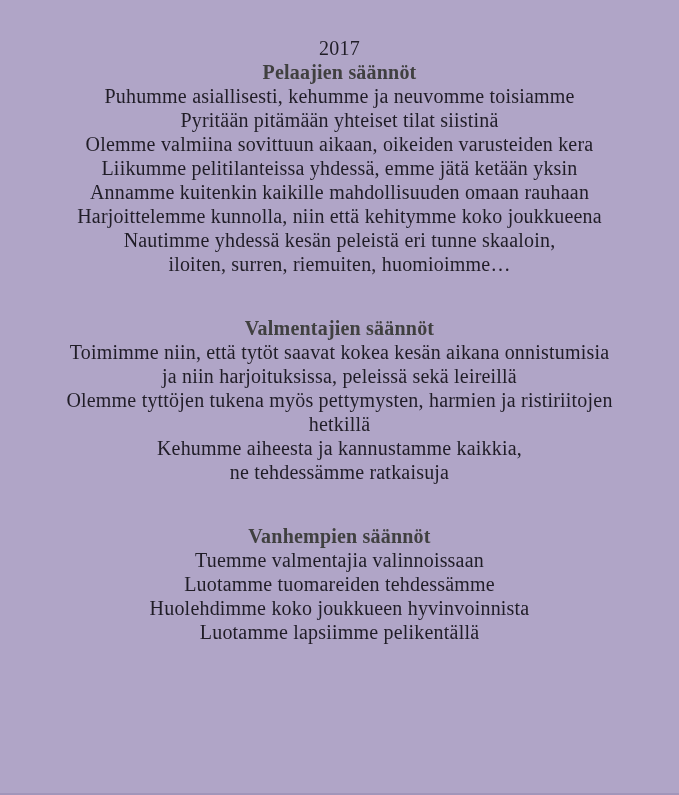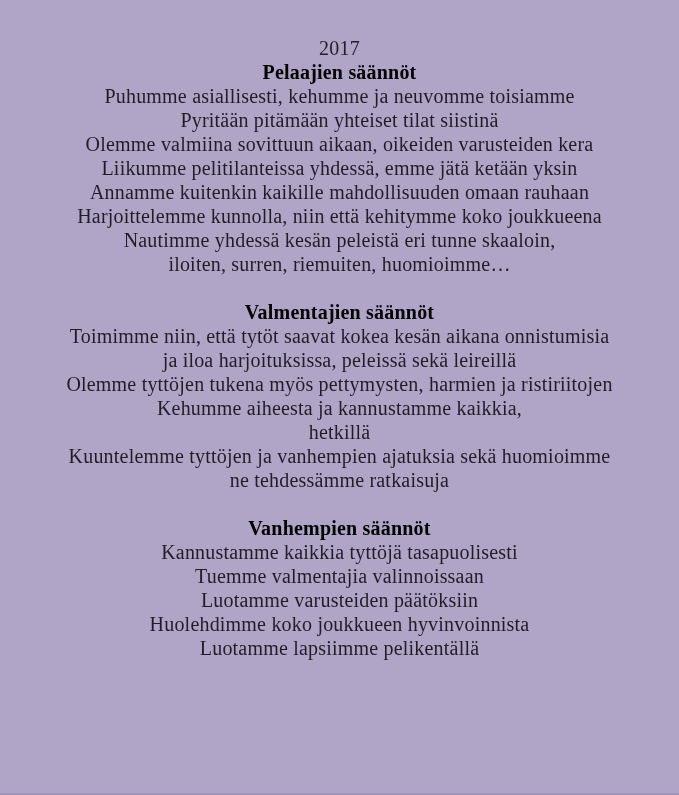--- a/index.html
+++ b/index.html
@@ -23,24 +23,24 @@
     font-size: 20px;
     line-height: 24px;
     letter-spacing: 0.2px;
     position: relative;
   }
   .year {
     font-weight: normal;
   }
   .section-heading {
     font-weight: bold;
-    color: #000000;
+    color: #404040;
   }
   .section + .section {
-    margin-top: 24px;
+    margin-top: 40px;
   }
   .rule-line {
     white-space: nowrap;
     text-align: center;
   }
   .bottom-edge {
     position: absolute;
     left: 0;
     bottom: 0;
     width: 679px;
@@ -66,35 +66,33 @@
           <div class="rule-line">Harjoittelemme kunnolla, niin että kehitymme koko joukkueena</div>
           <div class="rule-line">Nautimme yhdessä kesän peleistä eri tunne skaaloin,</div>
           <div class="rule-line">iloiten, surren, riemuiten, huomioimme…</div>
         </div>
   </div>
 
   <div class="section">
     <div class="section-heading">Valmentajien säännöt</div>
     <div class="section-lines">
           <div class="rule-line">Toimimme niin, että tytöt saavat kokea kesän aikana onnistumisia</div>
-          <div class="rule-line">ja iloa harjoituksissa, peleissä sekä leireillä</div>
+          <div class="rule-line">ja niin harjoituksissa, peleissä sekä leireillä</div>
           <div class="rule-line">Olemme tyttöjen tukena myös pettymysten, harmien ja ristiriitojen</div>
+          <div class="rule-line">hetkillä</div>
           <div class="rule-line">Kehumme aiheesta ja kannustamme kaikkia,</div>
-          <div class="rule-line">hetkillä</div>
-          <div class="rule-line">Kuuntelemme tyttöjen ja vanhempien ajatuksia sekä huomioimme</div>
           <div class="rule-line">ne tehdessämme ratkaisuja</div>
         </div>
   </div>
 
   <div class="section">
     <div class="section-heading">Vanhempien säännöt</div>
     <div class="section-lines">
-          <div class="rule-line">Kannustamme kaikkia tyttöjä tasapuolisesti</div>
           <div class="rule-line">Tuemme valmentajia valinnoissaan</div>
-          <div class="rule-line">Luotamme varusteiden päätöksiin</div>
+          <div class="rule-line">Luotamme tuomareiden tehdessämme</div>
           <div class="rule-line">Huolehdimme koko joukkueen hyvinvoinnista</div>
           <div class="rule-line">Luotamme lapsiimme pelikentällä</div>
         </div>
   </div>
 </div>
 
   <div class="bottom-edge"></div>
 </div>
 
 </body></html>

